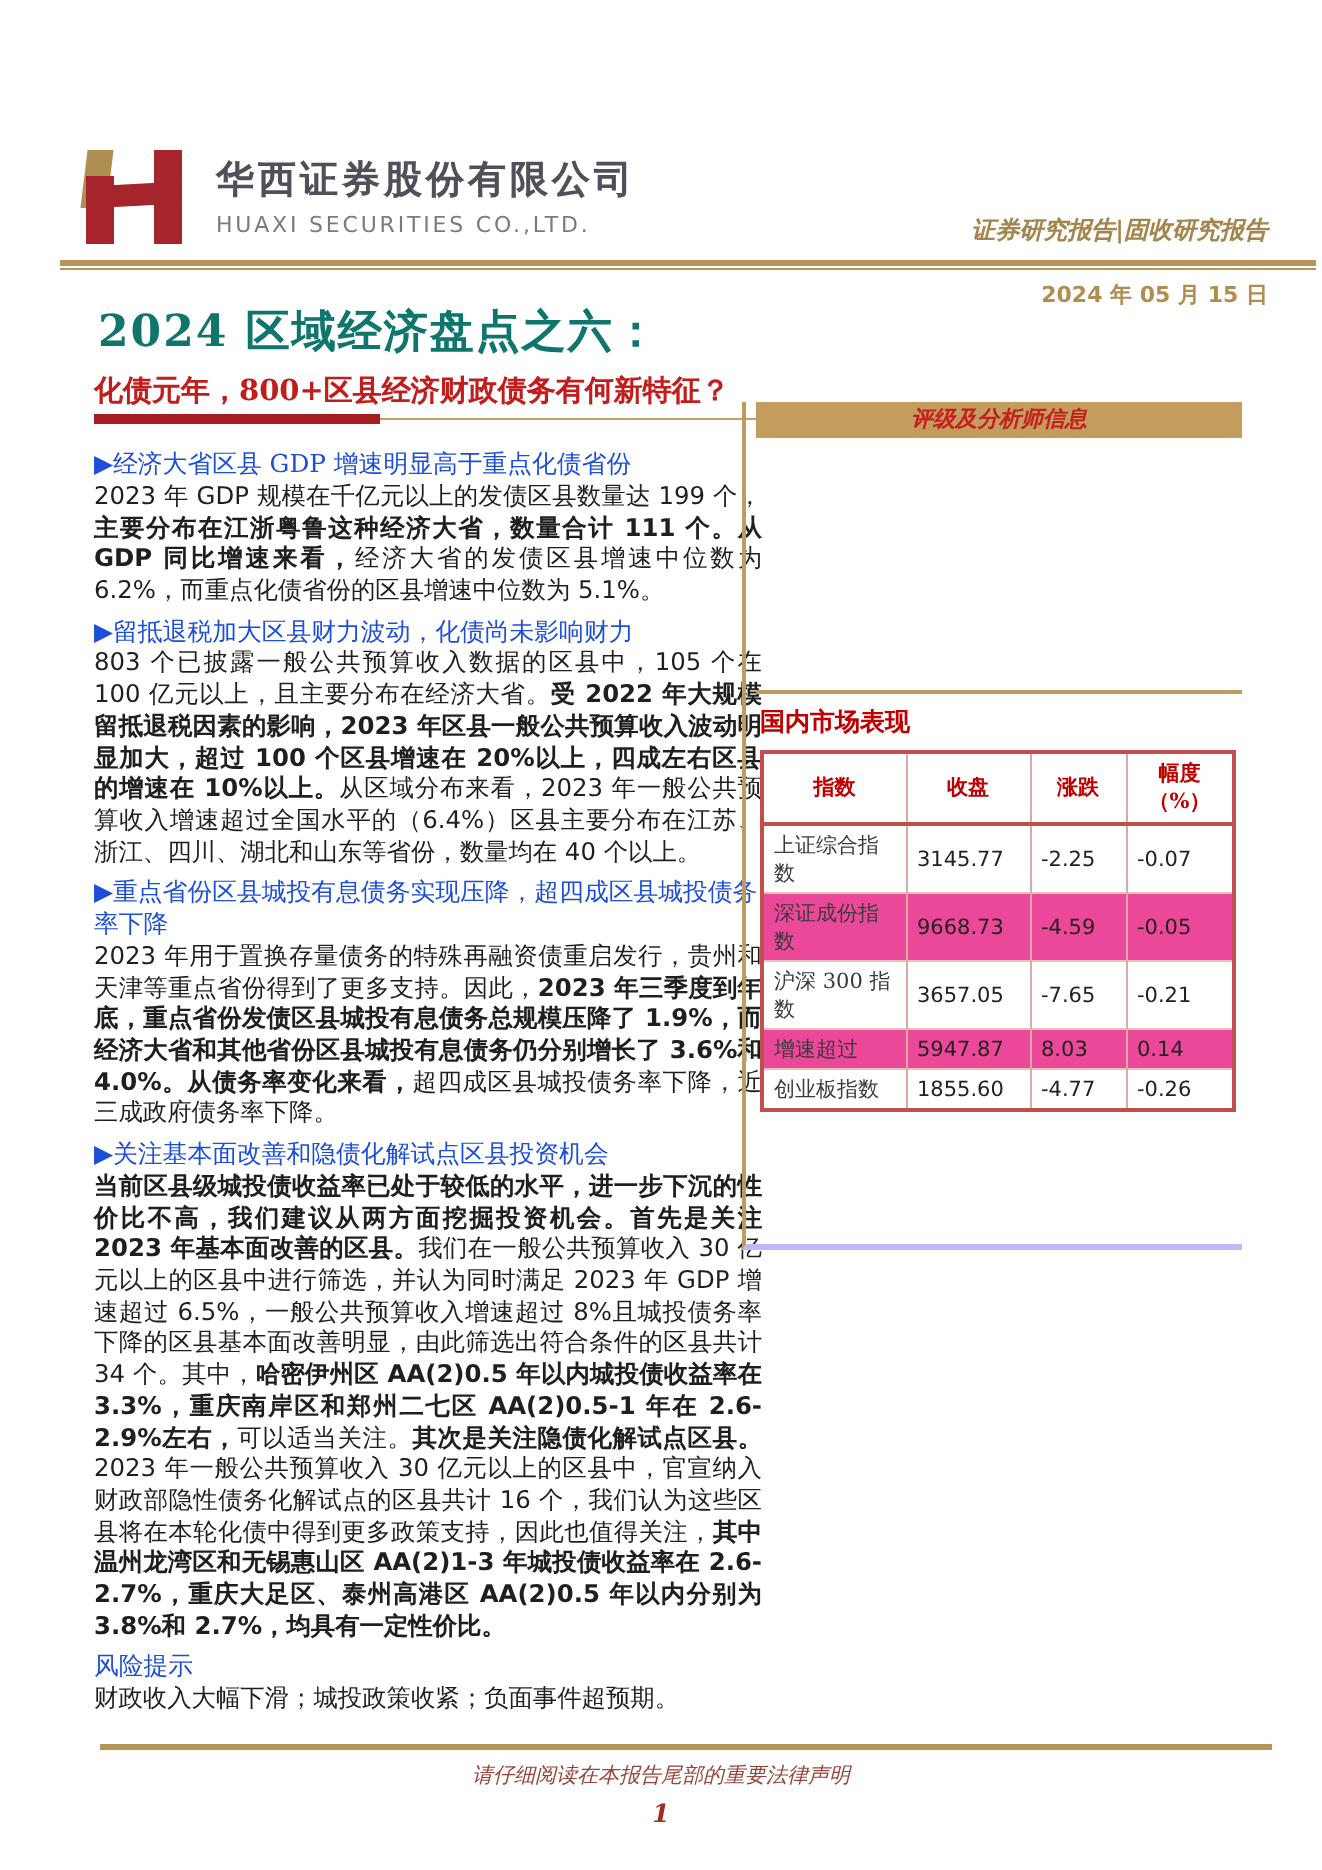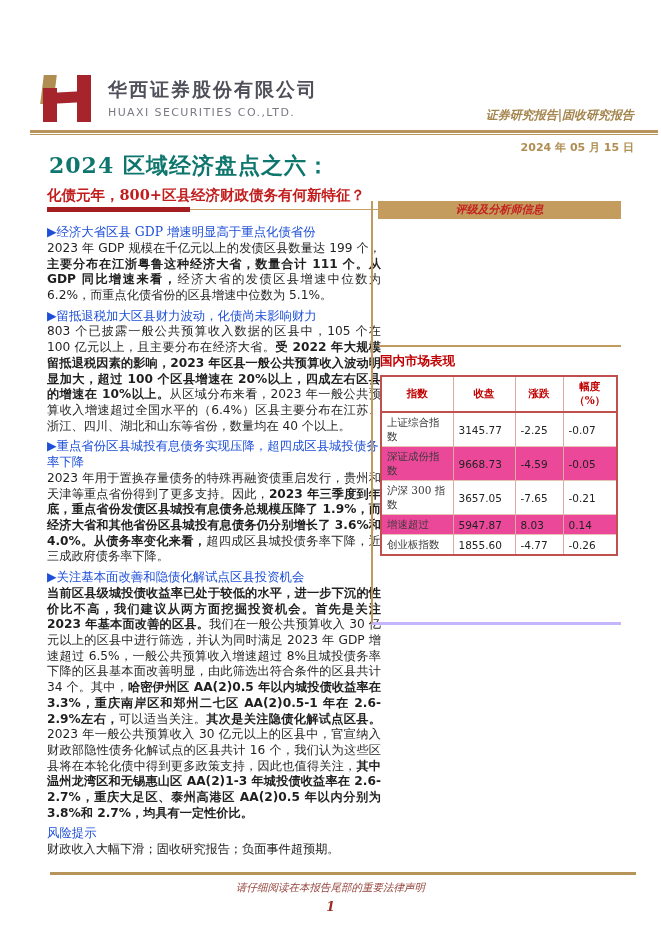--- a/index.html
+++ b/index.html
@@ -102,21 +102,21 @@
   <div class="main-col">
       <div class="sec-heading">▶经济大省区县 GDP 增速明显高于重点化债省份</div>
       <div class="sec-body"><span>2023 年 GDP 规模在千亿元以上的发债区县数量达 199 个，</span><span class="b">主要分布在江浙粤鲁这种经济大省，数量合计 111 个。从 GDP 同比增速来看，</span><span>经济大省的发债区县增速中位数为 6.2%，而重点化债省份的区县增速中位数为 5.1%。</span></div>
       <div class="sec-heading">▶留抵退税加大区县财力波动，化债尚未影响财力</div>
       <div class="sec-body"><span>803 个已披露一般公共预算收入数据的区县中，105 个在 100 亿元以上，且主要分布在经济大省。</span><span class="b">受 2022 年大规模留抵退税因素的影响，2023 年区县一般公共预算收入波动明显加大，超过 100 个区县增速在 20%以上，四成左右区县的增速在 10%以上。</span><span>从区域分布来看，2023 年一般公共预算收入增速超过全国水平的（6.4%）区县主要分布在江苏、浙江、四川、湖北和山东等省份，数量均在 40 个以上。</span></div>
       <div class="sec-heading">▶重点省份区县城投有息债务实现压降，超四成区县城投债务率下降</div>
       <div class="sec-body"><span>2023 年用于置换存量债务的特殊再融资债重启发行，贵州和天津等重点省份得到了更多支持。因此，</span><span class="b">2023 年三季度到年底，重点省份发债区县城投有息债务总规模压降了 1.9%，而经济大省和其他省份区县城投有息债务仍分别增长了 3.6%和 4.0%。从债务率变化来看，</span><span>超四成区县城投债务率下降，近三成政府债务率下降。</span></div>
       <div class="sec-heading">▶关注基本面改善和隐债化解试点区县投资机会</div>
       <div class="sec-body"><span class="b">当前区县级城投债收益率已处于较低的水平，进一步下沉的性价比不高，我们建议从两方面挖掘投资机会。首先是关注 2023 年基本面改善的区县。</span><span>我们在一般公共预算收入 30 亿元以上的区县中进行筛选，并认为同时满足 2023 年 GDP 增速超过 6.5%，一般公共预算收入增速超过 8%且城投债务率下降的区县基本面改善明显，由此筛选出符合条件的区县共计 34 个。其中，</span><span class="b">哈密伊州区 AA(2)0.5 年以内城投债收益率在 3.3%，重庆南岸区和郑州二七区 AA(2)0.5-1 年在 2.6-2.9%左右，</span><span>可以适当关注。</span><span class="b">其次是关注隐债化解试点区县。</span><span>2023 年一般公共预算收入 30 亿元以上的区县中，官宣纳入财政部隐性债务化解试点的区县共计 16 个，我们认为这些区县将在本轮化债中得到更多政策支持，因此也值得关注，</span><span class="b">其中温州龙湾区和无锡惠山区 AA(2)1-3 年城投债收益率在 2.6-2.7%，重庆大足区、泰州高港区 AA(2)0.5 年以内分别为 3.8%和 2.7%，均具有一定性价比。</span></div>
       <div class="sec-heading">风险提示</div>
-      <div class="sec-body"><span>财政收入大幅下滑；固收研究报告；负面事件超预期。</span></div>
+      <div class="sec-body"><span>财政收入大幅下滑；城投政策收紧；负面事件超预期。</span></div>
     </div>
 
   <div class="side-col">
     <div class="panel-header">评级及分析师信息</div>
     <div class="analyst-space"></div>
     <div class="market-divider"></div>
     <div class="market-title">国内市场表现</div>
     <table class="market-table">
       <colgroup>
           <col class="c1">

